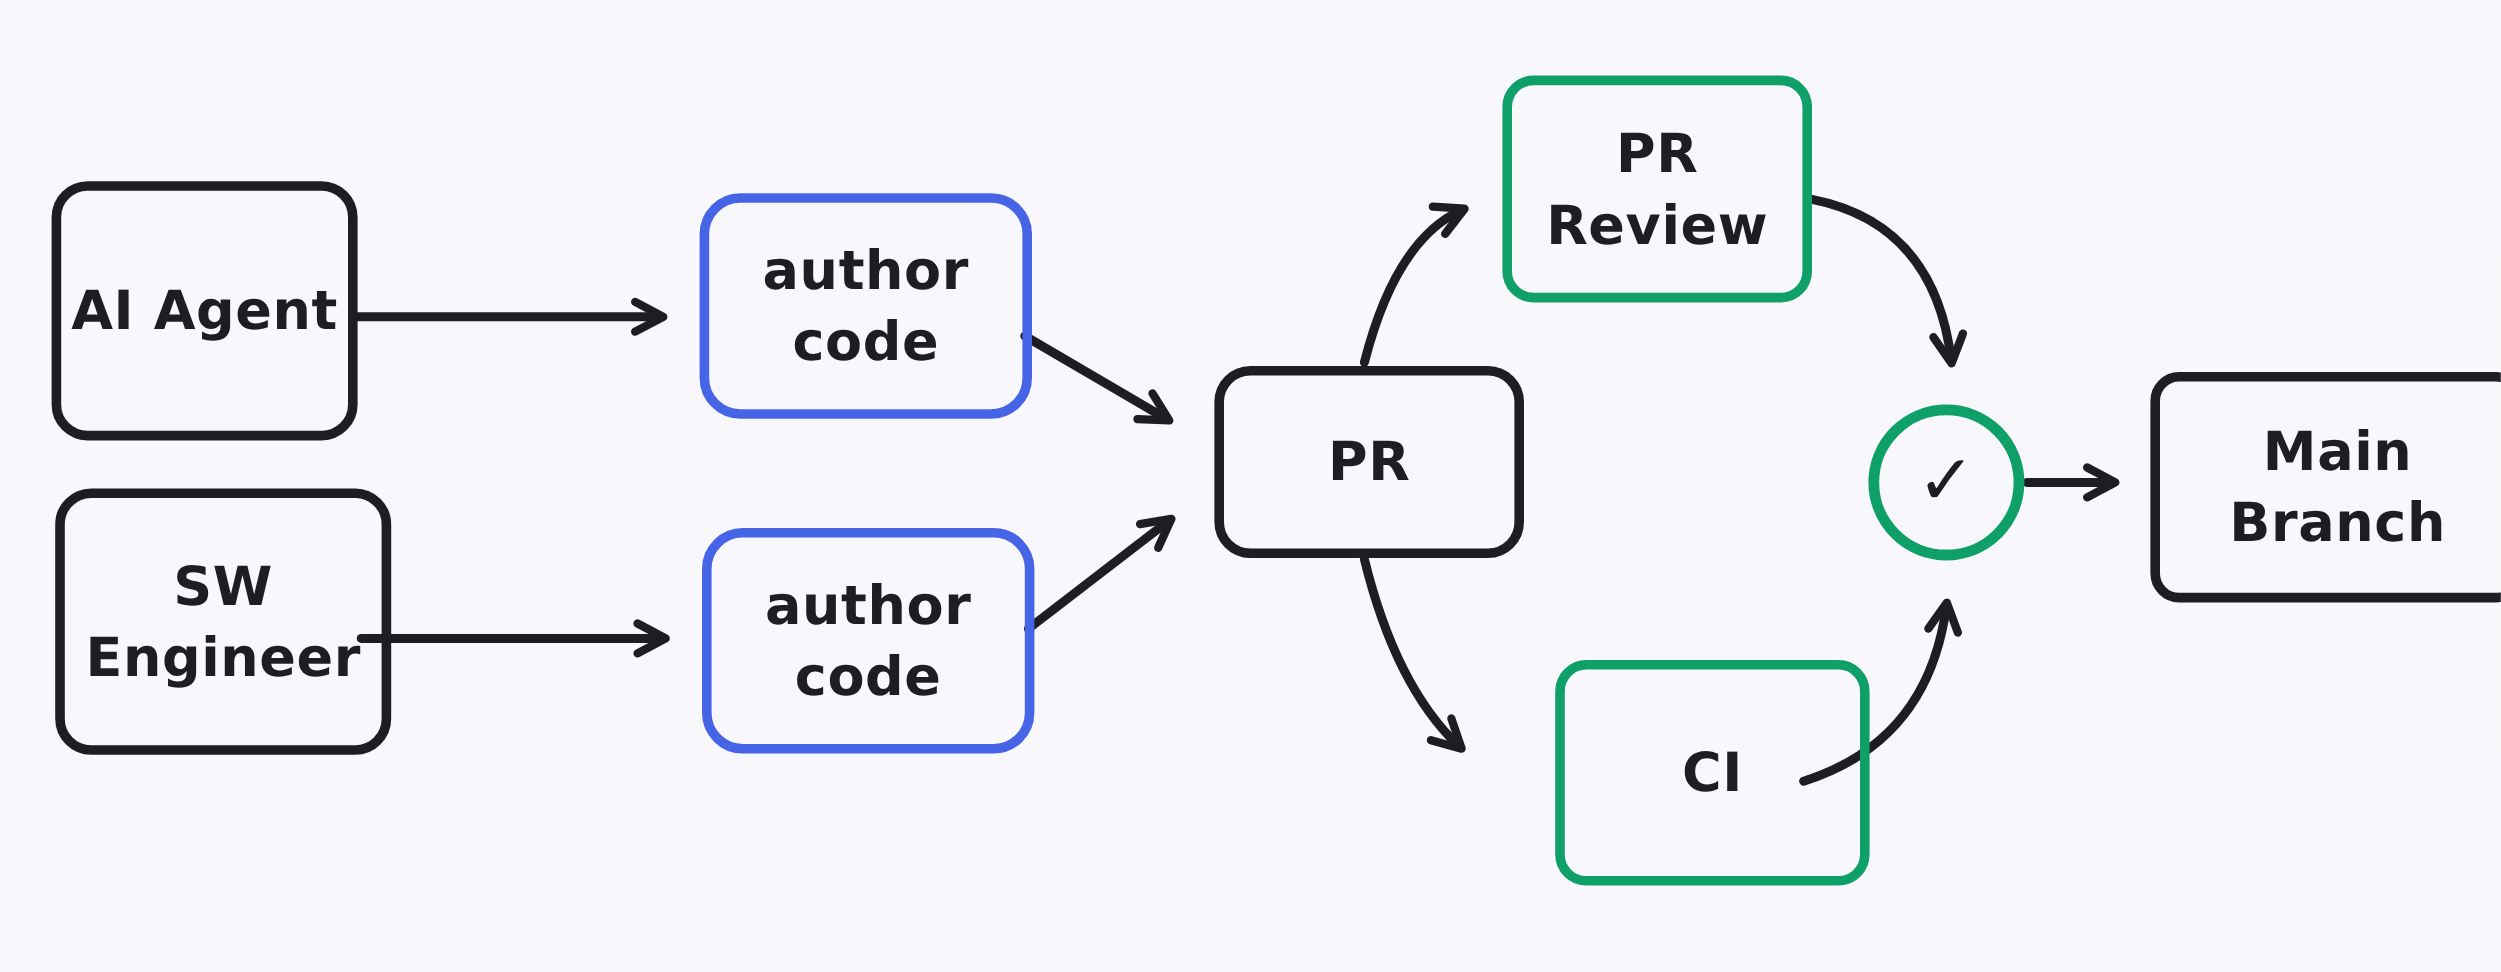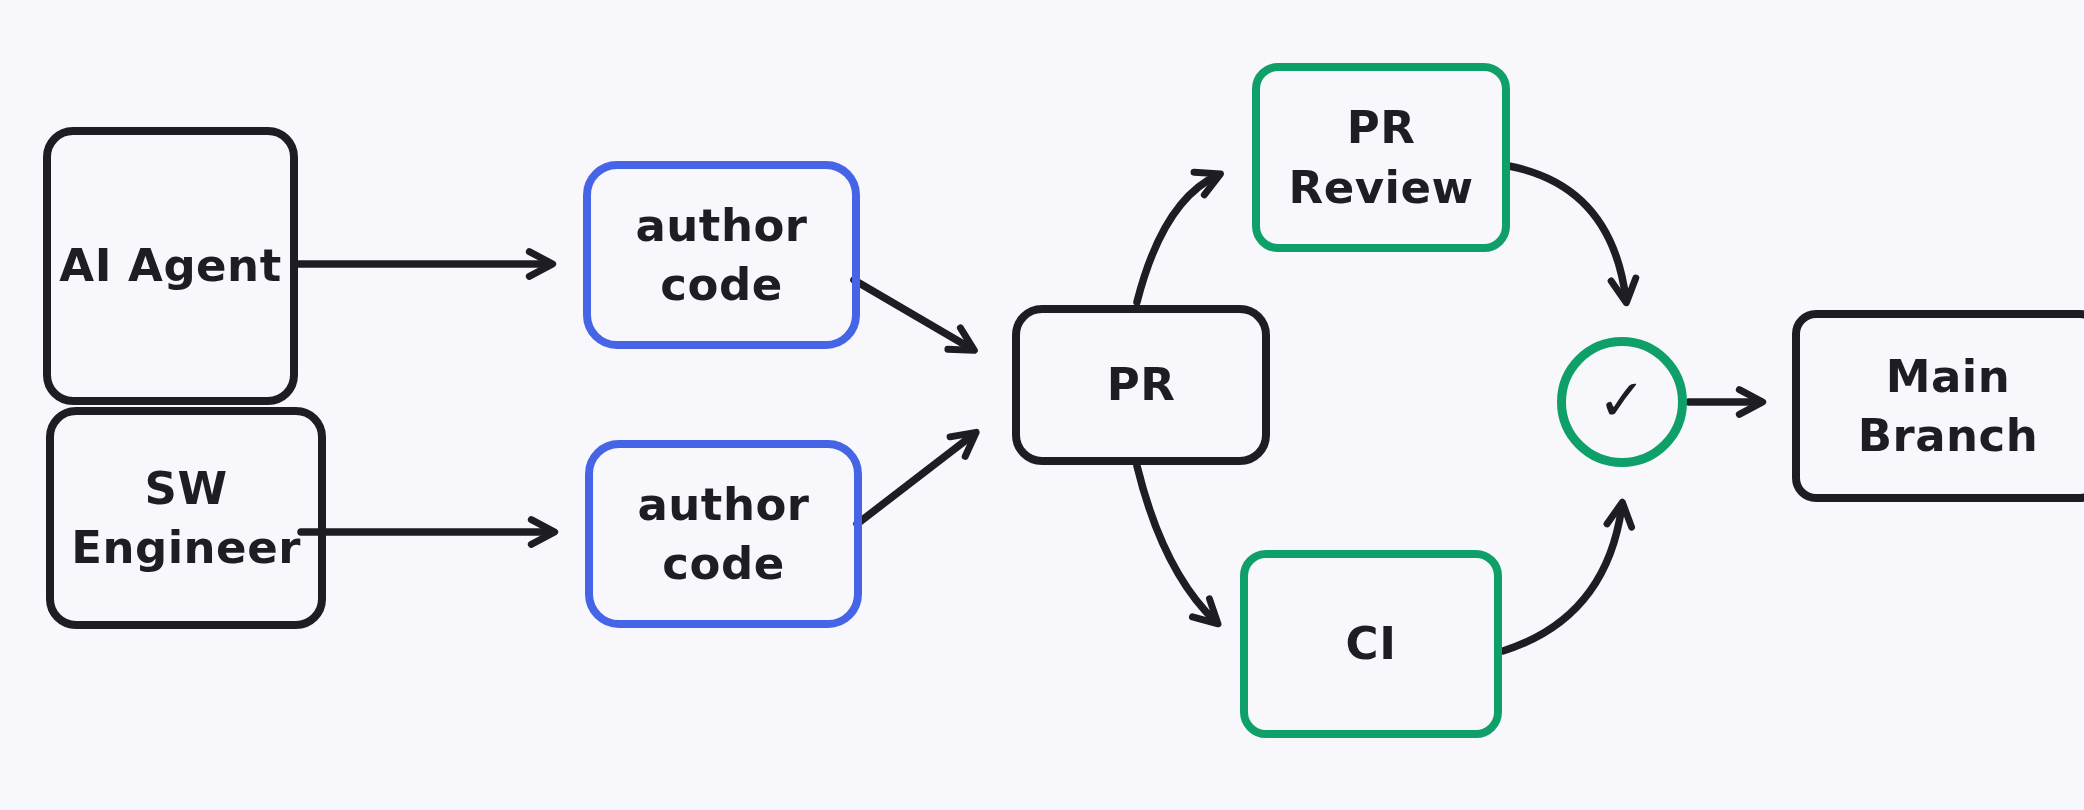--- a/index.html
+++ b/index.html
@@ -23,27 +23,27 @@
     font-weight: 700;
     font-size: 45px;
     line-height: 1.32;
     letter-spacing: 0.5px;
     background: transparent;
   }
   .node .label {
     white-space: pre-line;
   }
   
-  .n-ai-agent        { left: 43px;   top: 127px; width: 255px; height: 278px; }
+  .n-ai-agent        { left: 43px;   top: 151px; width: 255px; height: 216px; }
   .n-sw-engineer     { left: 46px;   top: 407px; width: 280px; height: 222px; }
   .n-author-top      { left: 583px;  top: 161px; width: 277px; height: 188px; border-radius: 34px; }
   .n-author-bottom   { left: 585px;  top: 440px; width: 277px; height: 188px; border-radius: 34px; }
   .n-pr              { left: 1012px; top: 305px; width: 258px; height: 160px; }
   .n-pr-review       { left: 1252px; top: 63px;  width: 258px; height: 189px; border-radius: 26px; }
-  .n-ci              { left: 1240px; top: 550px; width: 262px; height: 188px; border-radius: 26px; }
+  .n-ci              { left: 1296px; top: 550px; width: 262px; height: 188px; border-radius: 26px; }
   .n-main-branch     { left: 1792px; top: 310px; width: 312px; height: 192px; border-radius: 24px; }
   .n-check-circle    { left: 1557px; top: 337px; width: 130px; height: 130px;
                        border-radius: 50%; border-width: 9px; }
   .n-check-circle .check-glyph { font-size: 58px; font-weight: 700; margin-top: -4px; }
   #arrows {
     position: absolute; left: 0; top: 0;
     width: 2084px; height: 810px;
     pointer-events: none;
   }
   #arrows path.edge {

